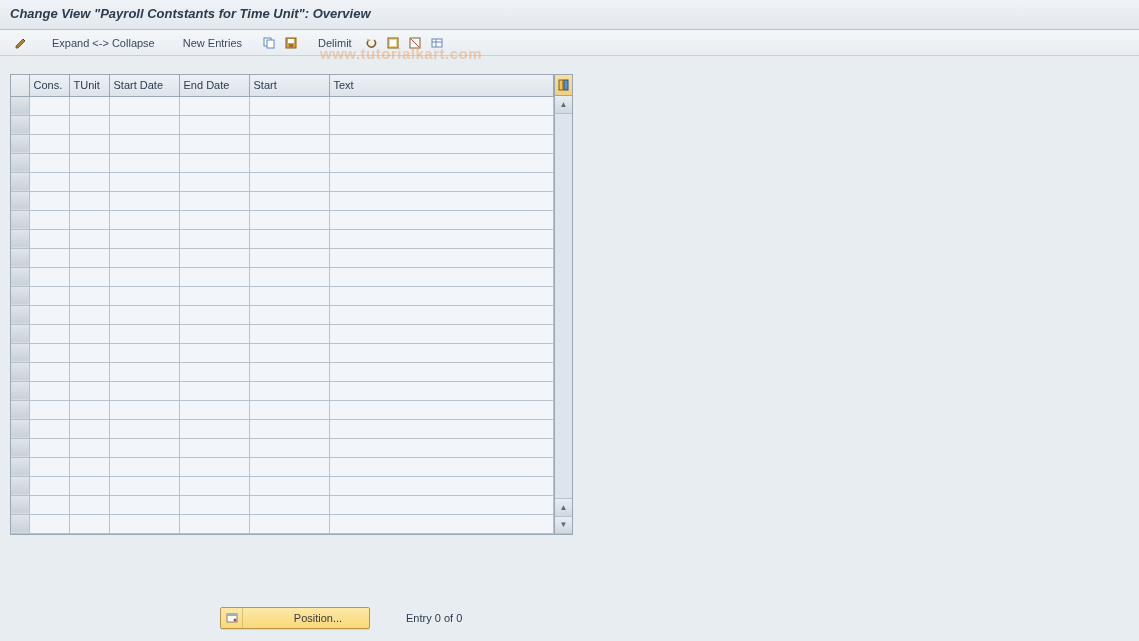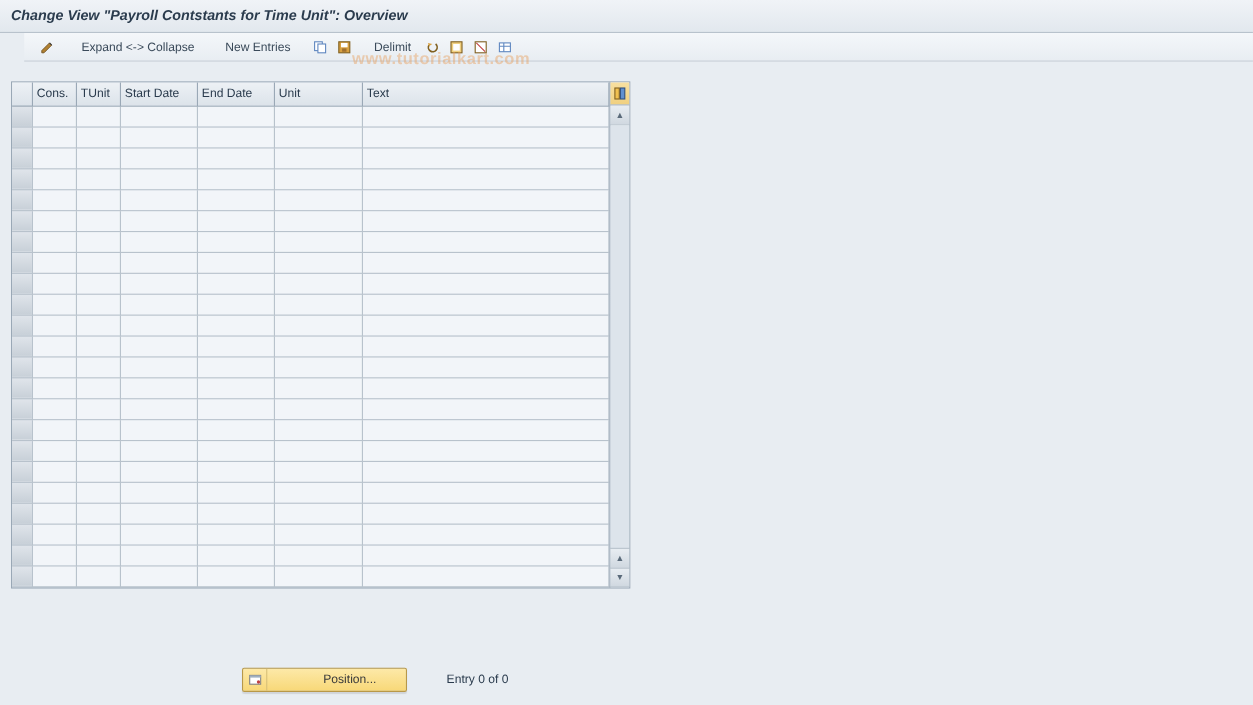--- a/index.html
+++ b/index.html
@@ -24,21 +24,20 @@
       color: #2a3b4d;
     }
     .toolbar {
       height: 26px;
       background: linear-gradient(#f4f7fa, #e8edf2);
       border-bottom: 1px solid #c8d0d8;
       display: flex;
       align-items: center;
       padding: 0 12px;
       gap: 4px;
-      margin-left: 22px;
     }
     .toolbar .btn-text {
       padding: 2px 6px;
       color: #3a4a5a;
       cursor: pointer;
       border-radius: 2px;
     }
     .toolbar .btn-icon {
       width: 18px;
       height: 18px;
@@ -264,21 +263,21 @@
   <div class="grid-wrap">
     <div class="grid-main">
       <table>
         <thead>
           <tr>
             <th class="col-sel"></th>
             <th class="col-cons">Cons.</th>
             <th class="col-tunit">TUnit</th>
             <th class="col-start">Start Date</th>
             <th class="col-end">End Date</th>
-            <th class="col-value">Unit</th>
+            <th class="col-value">Start</th>
             <th class="col-text">Text</th>
           </tr>
         </thead>
         <tbody id="grid-body">
             <tr>
               <td class="rowsel"></td>
               <td></td>
               <td></td>
               <td></td>
               <td></td>

